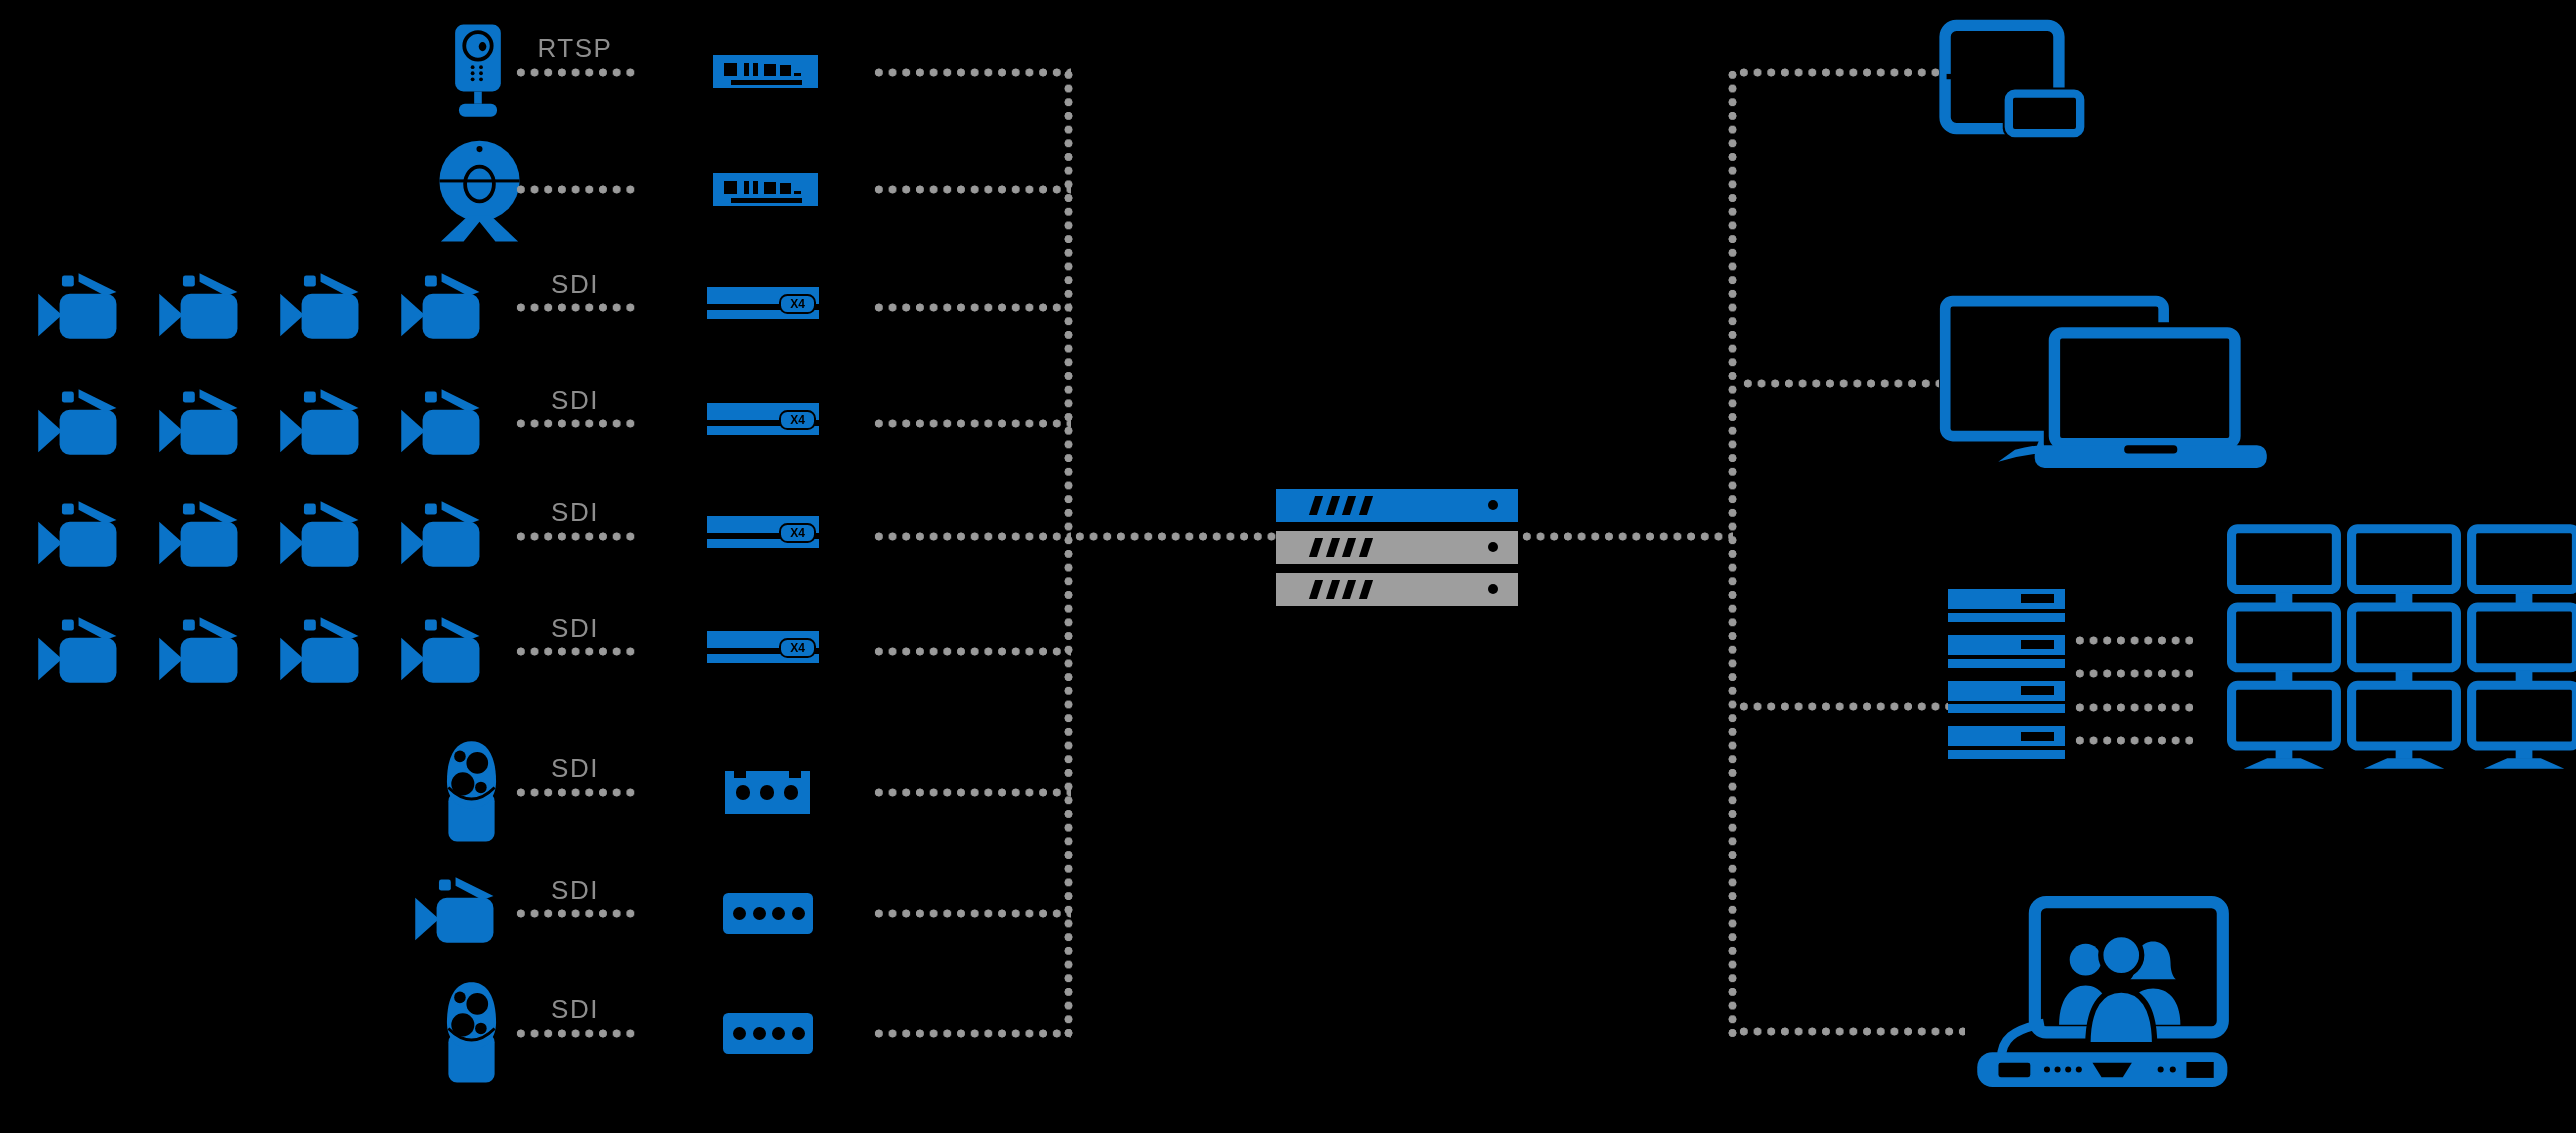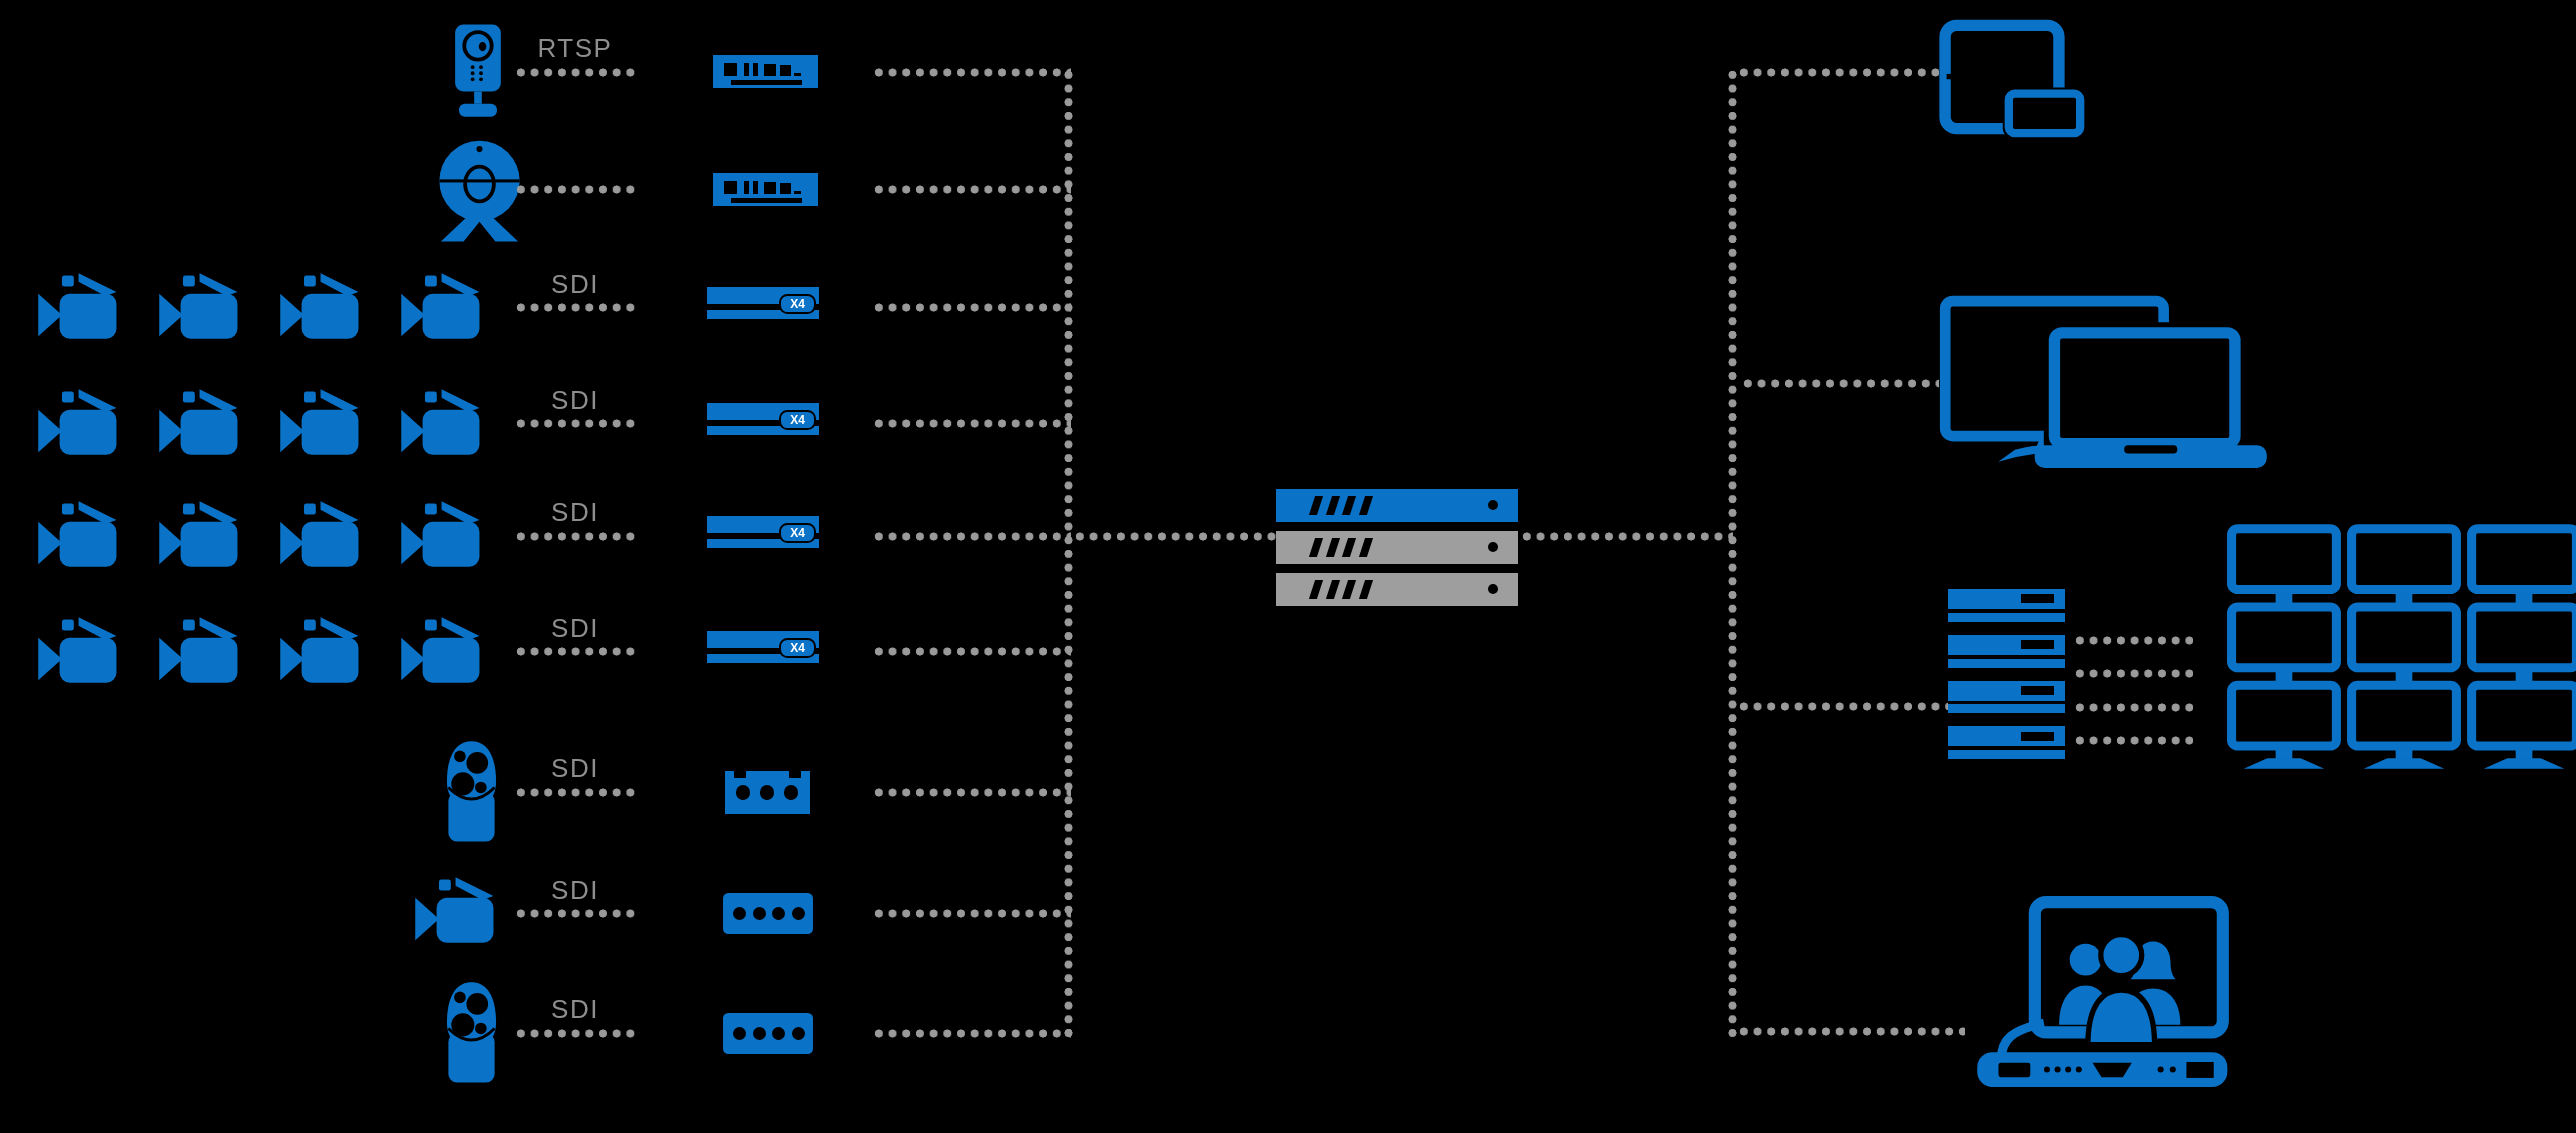--- a/index.html
+++ b/index.html
@@ -24,21 +24,21 @@
   .cam-group svg, svg.cam{width:95px;height:79px;}
   svg.dome{width:65px;height:109px;}
   
   .appliance{position:absolute;width:105px;height:33px;background:var(--blue);}
   .appliance i{position:absolute;background:#000;display:block;}
   
   .x4{position:absolute;width:112px;height:32px;}
   .x4 .bar-top{position:absolute;left:0;top:0;width:112px;height:16.7px;background:var(--blue);}
   .x4 .bar-bot{position:absolute;left:0;top:23px;width:112px;height:9px;background:var(--blue);}
   .x4 .badge{position:absolute;right:3px;top:6.8px;width:33px;height:16.7px;background:var(--blue);
-             border:2.3px solid #000;border-radius:8.4px;color:#ffffff;font-size:12px;font-weight:bold;
+             border:2.3px solid #000;border-radius:8.4px;color:#000000;font-size:12px;font-weight:bold;
              display:flex;align-items:center;justify-content:center;text-align:right;}
   
   .capture{position:absolute;width:85px;height:43px;background:var(--blue);}
   .capture i{position:absolute;top:0;width:12px;height:6.8px;background:#000;}
   .capture s{position:absolute;top:14.4px;width:14.4px;height:14.4px;border-radius:50%;background:#000;}
   
   .quad{position:absolute;width:90px;height:41px;background:var(--blue);border-radius:5.3px;}
   .quad s{position:absolute;top:13.7px;width:13px;height:13px;border-radius:50%;background:#000;}
   
   .server{position:absolute;width:242px;height:33px;display:flex;align-items:center;}

